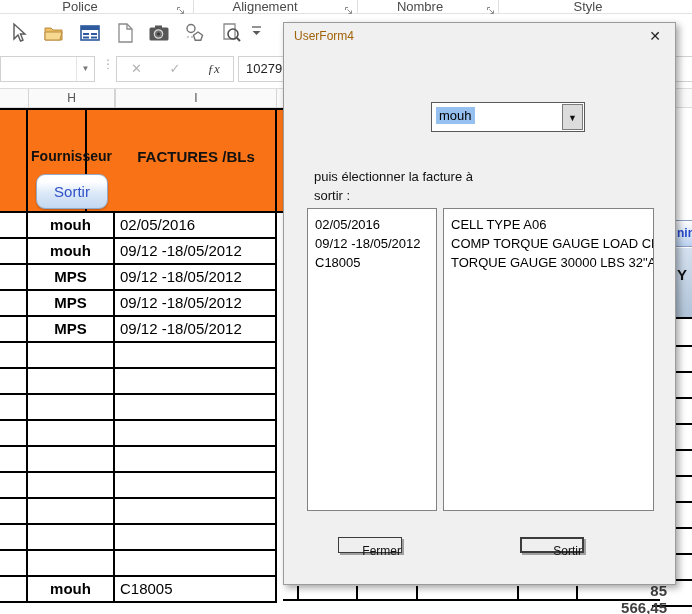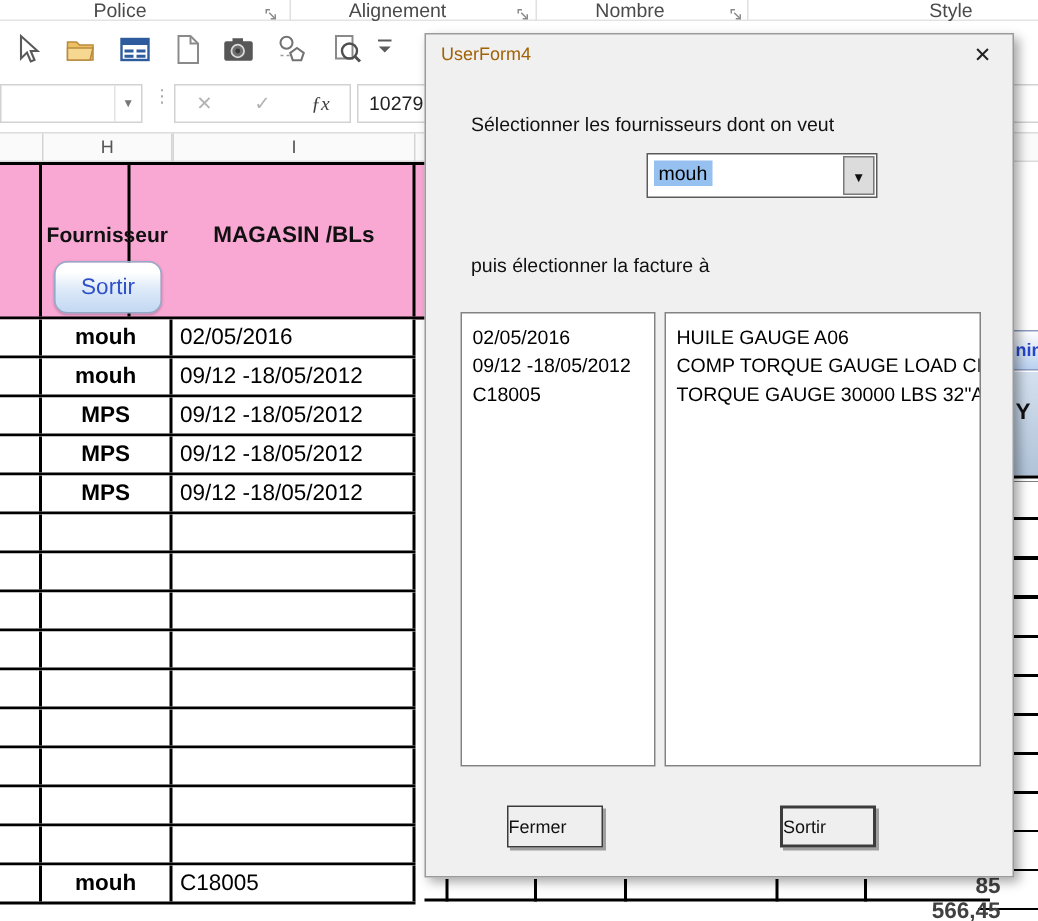--- a/index.html
+++ b/index.html
@@ -25,21 +25,21 @@
   .fbtn { flex:1; text-align:center; line-height:24px; font-size:13px; color:#b3b3b3; cursor:pointer; }
   .fbtn.fx { color:#3d3d3d; font-style:italic; font-family:"Liberation Serif", serif; }
   .fxbar { position:absolute; left:238px; top:4px; width:454px; height:26px; border:1px solid #d2d2d2; border-right:none; background:#fff; font-size:13px; line-height:24px; color:#222; padding-left:7px; }
 
   
   .colheads { position:absolute; left:0; top:88px; width:692px; height:20px; background:#fafafa; border-top:1px solid #dcdcdc; border-bottom:1px solid #dcdcdc; }
   .colh { position:absolute; top:0; height:20px; text-align:center; font-size:12px; color:#555; line-height:19px; border-right:1px solid #d4d4d4; border-left:1px solid #d4d4d4; }
 
   
   .sheetbg { position:absolute; left:0; top:108px; width:692px; height:493px; background:#fff; }
-  .thead { position:absolute; left:0; top:0; width:333px; height:105px; background:#f9a8d4; border-top:2px solid #000; border-bottom:2px solid #000; }
+  .thead { position:absolute; left:0; top:0; width:333px; height:105px; background:#f97316; border-top:2px solid #000; border-bottom:2px solid #000; }
   .vline { position:absolute; top:0; width:2px; height:100%; background:#000; }
   .thead-label { position:absolute; top:38px; font-weight:bold; color:#111; text-align:center; }
   .cellbtn { position:absolute; left:36px; top:64px; width:72px; height:35px; border:1px solid #93a9c8; border-radius:9px; background:linear-gradient(#ffffff 20%, #dce9f8 55%, #c3d8f2); color:#3050c8; font-size:15px; text-align:center; line-height:33px; cursor:pointer; box-shadow:0 1px 2px rgba(0,0,0,.25); }
   .tbody { position:absolute; left:0; top:105px; width:277px; }
   .trow { display:flex; height:26px; border-bottom:2px solid #000; background:#fff; }
   .tc { overflow:hidden; white-space:nowrap; }
   .tc.strip { width:28px; border-right:2px solid #000; }
   .tc.four { width:87px; border-right:2px solid #000; font-weight:bold; font-size:15px; text-align:center; line-height:24px; color:#000; }
   .tc.fact { width:162px; border-right:2px solid #000; font-size:15px; line-height:24px; padding-left:5px; color:#000; }
 
@@ -69,34 +69,34 @@
   .dtitle { position:absolute; left:0; top:0; width:100%; height:26px; font-size:12px; color:#a16207; line-height:26px; padding-left:10px; }
   .dclose { position:absolute; right:2px; top:0; width:36px; height:26px; text-align:center; line-height:26px; font-size:14px; color:#222; cursor:pointer; }
   .dlabel { position:absolute; left:30px; font-size:13px; color:#111; line-height:19px; }
   .combo { position:absolute; left:147px; top:79px; width:154px; height:30px; background:#fff; border:1px solid #5a5a5a; }
   .combo .val { position:absolute; left:4px; top:4px; font-size:13px; color:#000; background:#95c0ef; padding:1px 3px; }
   .combo .dbtn { position:absolute; right:1px; top:1px; width:21px; height:26px; background:#dcdcdc; border:1px solid #7a7a7a; text-align:center; line-height:26px; font-size:9px; color:#111; cursor:pointer; }
   .lbox { position:absolute; top:185px; height:303px; background:#fff; border:1px solid #828282; overflow:hidden; padding:6px 0 0 7px; }
   .lbox .li { font-size:13px; line-height:19px; color:#000; white-space:nowrap; cursor:pointer; }
   .lbox.a { left:23px; width:130px; }
   .lbox.b { left:159px; width:211px; }
-  .dbtn2 { position:absolute; top:514px; height:28px; background:#efefef; border:1px solid #3c3c3c; box-shadow:2px 2px 0 #9f9f9f; font-size:12px; color:#111; text-align:left; line-height:26px; cursor:pointer; }
+  .dbtn2 { position:absolute; top:514px; height:16px; background:#efefef; border:1px solid #3c3c3c; box-shadow:2px 2px 0 #9f9f9f; font-size:12px; color:#111; text-align:right; line-height:26px; cursor:pointer; }
   .dbtn2.fermer { left:54px; width:64px; }
   .dbtn2.sortir { left:236px; width:64px; border-width:2px; line-height:24px; }
 </style>
 </head>
 <body>
 
 <div class="screen">
 
   <div class="ribbon">
     <span class="rlabel" style="left:40px;width:80px;">Police</span>
     <span class="rlabel" style="left:225px;width:80px;">Alignement</span>
     <span class="rlabel" style="left:380px;width:80px;">Nombre</span>
-    <span class="rlabel" style="left:594px;width:80px;">Style</span>
+    <span class="rlabel" style="left:548px;width:80px;">Style</span>
     <span class="launcher" style="left:176px;"><svg width="10" height="10">
           <path d="M1.5 4 V1.5 H4" stroke="#8a8a8a" fill="none"></path>
           <path d="M3.5 3.5 L7 7" stroke="#8a8a8a"></path>
           <path d="M7.5 4.5 V7.5 H4.5" stroke="#8a8a8a" fill="none"></path>
         </svg></span>
     <span class="launcher" style="left:344px;"><svg width="10" height="10">
           <path d="M1.5 4 V1.5 H4" stroke="#8a8a8a" fill="none"></path>
           <path d="M3.5 3.5 L7 7" stroke="#8a8a8a"></path>
           <path d="M7.5 4.5 V7.5 H4.5" stroke="#8a8a8a" fill="none"></path>
         </svg></span>
@@ -179,21 +179,21 @@
     <div class="frag-head">
       <span>Y</span>
     </div>
     <div class="frag-rows"></div>
 
     <div class="thead">
       <div class="vline" style="left:26px;"></div>
       <div class="vline" style="left:85px;"></div>
       <div class="vline" style="left:275px;"></div>
       <span class="thead-label" style="left:28px;width:87px;font-size:14px;">Fournisseur</span>
-      <span class="thead-label" style="left:115px;width:162px;font-size:15px;">MAGASIN /BLs</span>
+      <span class="thead-label" style="left:115px;width:162px;font-size:15px;">FACTURES /BLs</span>
       <div class="cellbtn">Sortir</div>
     </div>
 
     <div class="tbody">
         <div class="trow">
           <div class="tc strip"></div>
           <div class="tc four">mouh</div>
           <div class="tc fact">02/05/2016</div>
         </div>
         <div class="trow">
@@ -276,39 +276,39 @@
   <div class="btick" style="left:576px;"></div>
   <div class="bline"></div>
   <div class="total">85 566,45</div>
 
 
   <div class="dialog">
     <div class="dtitle">UserForm4</div>
     <div class="dclose">✕</div>
 
     <div class="dlabel" style="top:50px;">
-      <div>Sélectionner les fournisseurs dont on veut</div>
     </div>
 
     <div class="combo">
       <span class="val">mouh</span>
       <span class="dbtn">▼</span>
     </div>
 
     <div class="dlabel" style="top:144px;">
       <div>puis électionner la facture à</div>
+      <div>sortir :</div>
     </div>
 
     <div class="lbox a">
         <div class="li">02/05/2016</div>
         <div class="li">09/12 -18/05/2012</div>
         <div class="li">C18005</div>
       </div>
     <div class="lbox b">
-        <div class="li">HUILE GAUGE A06</div>
+        <div class="li">CELL TYPE A06</div>
         <div class="li">COMP TORQUE GAUGE LOAD CELL</div>
         <div class="li">TORQUE GAUGE 30000 LBS 32"AR</div>
       </div>
 
     <div class="dbtn2 fermer">Fermer</div>
     <div class="dbtn2 sortir">Sortir</div>
   </div>
 
 </div>
 

